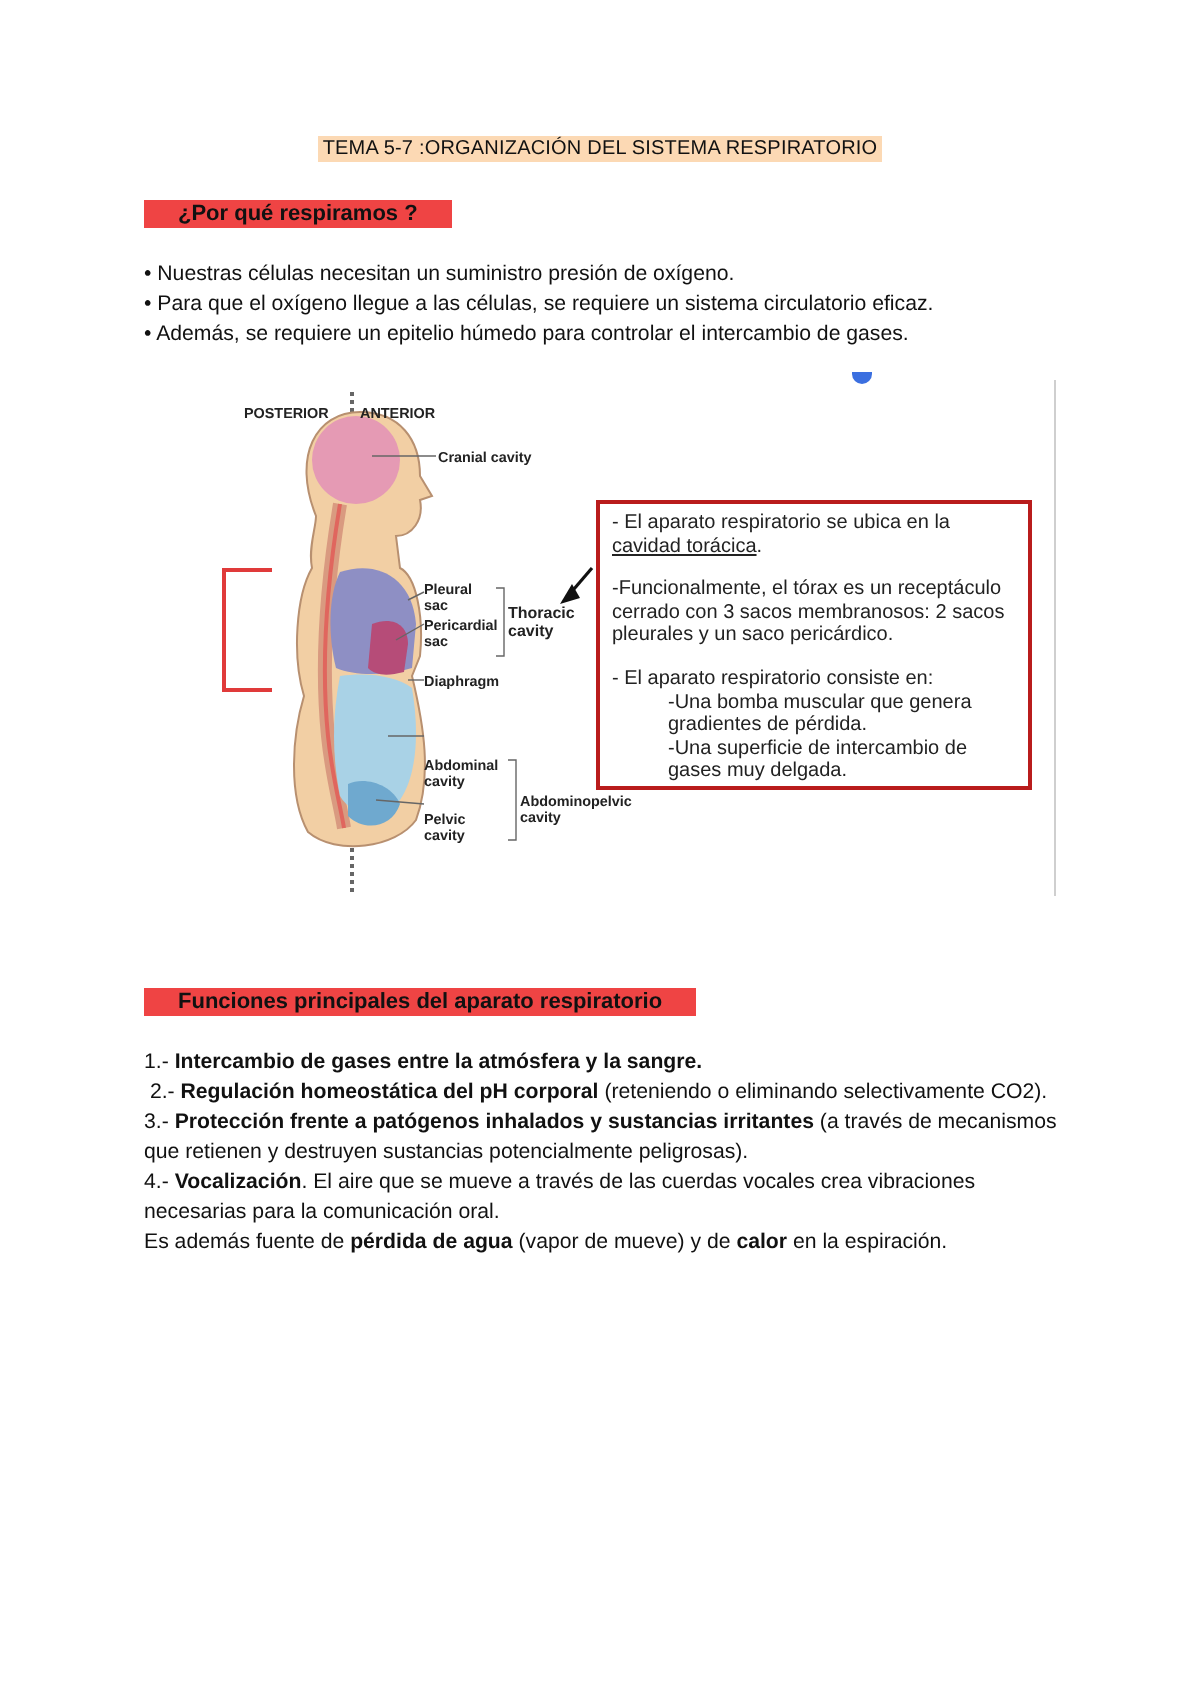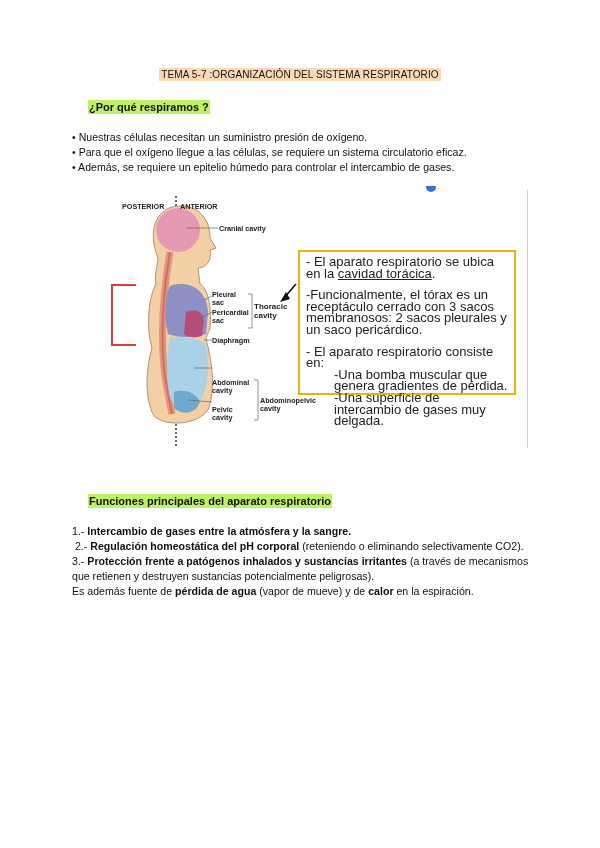--- a/index.html
+++ b/index.html
@@ -2,26 +2,26 @@
 <html><head>
 <meta charset="utf-8">
 <style>
   html, body { margin: 0; padding: 0; background: #ffffff; }
   body { width: 600px; height: 848px; position: relative; overflow: hidden;
          font-family: "Liberation Sans", sans-serif; color: #111; }
   .abs { position: absolute; }
   .title { left: 0; width: 600px; top: 69px; text-align: center; font-size: 10px; letter-spacing: 0.1px; }
   .title span { background: #fcd9b4; padding: 1px 2px; }
   .h2 { font-weight: bold; font-size: 11px; }
-  .h2 span { background: #bef264; padding: 1px 1px; margin-left: 16px; }
+  .h2 span { background: #ef4444; padding: 1px 17px; }
   .p { font-size: 10.6px; line-height: 15px; }
   .figure { left: 108px; top: 188px; width: 420px; height: 262px; }
   .fig-border { position: absolute; right: 0; top: 2px; width: 1px; height: 258px; background: #cfcfcf; }
-  .callout { position: absolute; left: 190px; top: 62px; width: 218px; height: 145px; border: 2px solid #eab308;
-             background: #fff; font-size: 13px; line-height: 11.6px; padding: 4px 6px; box-sizing: border-box; color:#222; }
+  .callout { position: absolute; left: 190px; top: 62px; width: 218px; height: 145px; border: 2px solid #b91c1c;
+             background: #fff; font-size: 10px; line-height: 11.6px; padding: 4px 6px; box-sizing: border-box; color:#222; }
   .callout .ind { padding-left: 28px; }
   .u { text-decoration: underline; }
   .lbl { position: absolute; font-size: 7.2px; font-weight: bold; color: #222; line-height: 8px; }
   .lblb { position: absolute; font-size: 8px; font-weight: bold; color: #222; line-height: 9px; }
   .pin { position: absolute; left: 318px; top: -2px; width: 10px; height: 6px; background: #3b6fe0; border-radius: 0 0 5px 5px; }
   b { font-weight: bold; }
 </style>
 </head>
 <body>
 
@@ -94,14 +94,15 @@
     <div class="ind">-Una superficie de intercambio de gases muy delgada.</div>
   </div>
 </div>
 
 <div class="abs h2" style="left:72px; top:495px;"><span>Funciones principales del aparato respiratorio</span></div>
 
 <div class="abs p" style="left:72px; top:524px; width:460px;">
   <div><span>1.- </span><b>Intercambio de gases entre la atmósfera y la sangre.</b><span></span></div>
   <div style="white-space:pre-wrap;"><span> 2.- </span><b>Regulación homeostática del pH corporal</b><span> (reteniendo o eliminando selectivamente CO2).</span></div>
   <div><span>3.- </span><b>Protección frente a patógenos inhalados y sustancias irritantes</b><span> (a través de mecanismos que retienen y destruyen sustancias potencialmente peligrosas).</span></div>
+  <div><span>4.- </span><b>Vocalización</b><span>. El aire que se mueve a través de las cuerdas vocales crea vibraciones necesarias para la comunicación oral.</span></div>
   <div><span>Es además fuente de </span><b>pérdida de agua</b><span> (vapor de mueve) y de </span><b>calor</b><span> en la espiración.</span></div>
 </div>
 
 </body></html>

